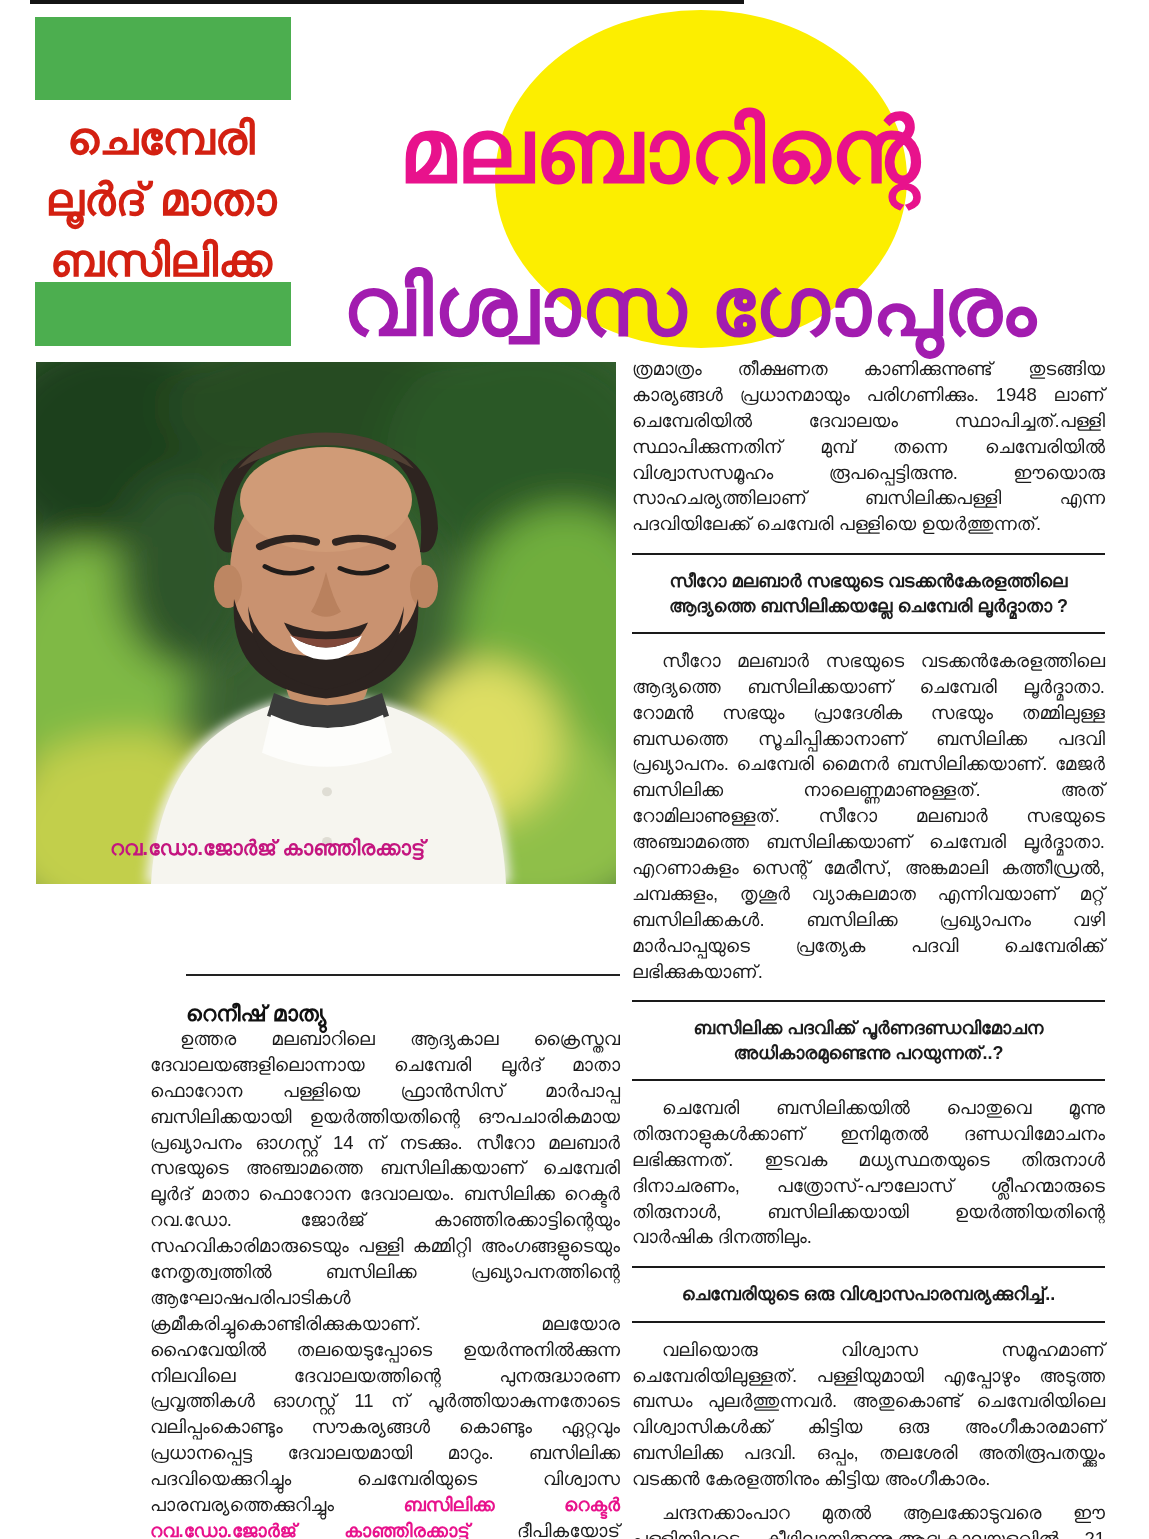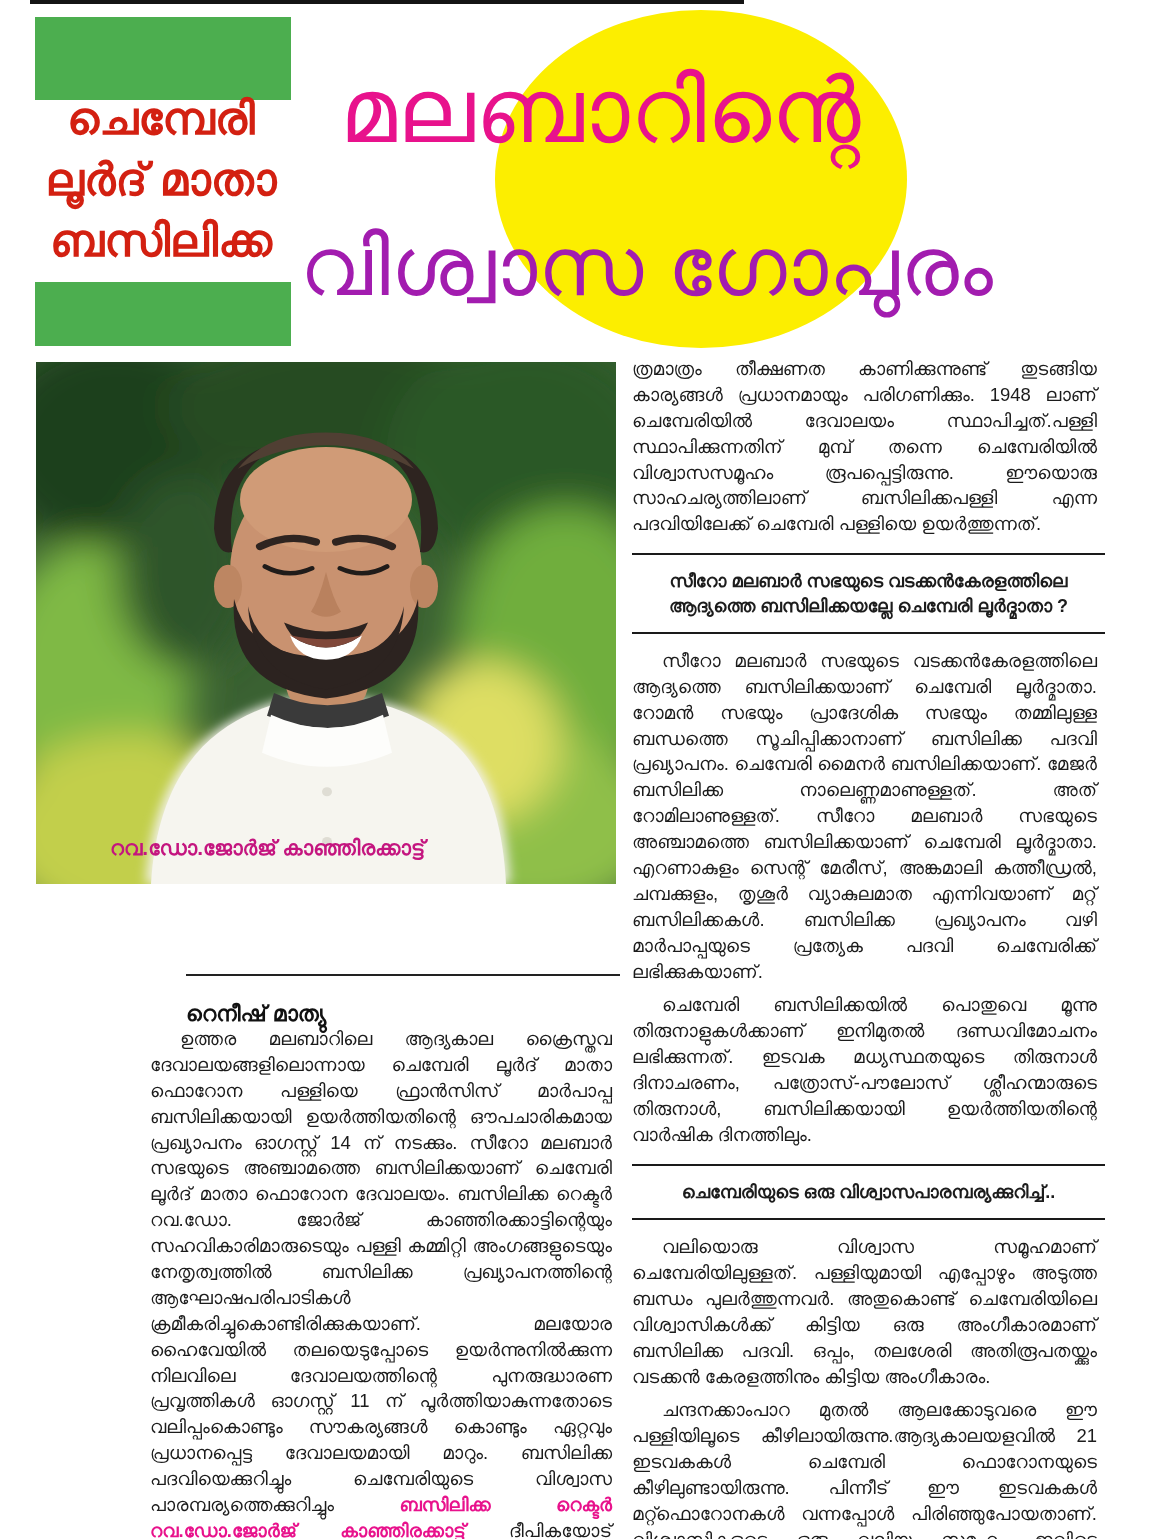--- a/index.html
+++ b/index.html
@@ -7,46 +7,46 @@
     position:relative;width:1149px;height:1539px;background:#ffffff;
     overflow:hidden;font-family:"Liberation Sans", sans-serif;color:#1c1c1c;
     margin:0 auto;
   }
   .abs{position:absolute;}
   .top-rule{left:30px;top:0;width:714px;height:4px;background:#141414;}
   .green-bar{background:#4cae4f;}
   .green-bar.one{left:35px;top:17px;width:256px;height:83px;}
   .green-bar.two{left:35px;top:282px;width:256px;height:64px;}
   .kicker{
-    left:18px;top:88px;width:286px;text-align:center;
+    left:18px;top:108px;width:286px;text-align:center;
     color:#d32011;font-weight:bold;font-size:45px;line-height:1.36;
   }
   .yellow-circle{
     left:495px;top:10px;width:412px;height:338px;border-radius:50%;
     background:#fcee00;
   }
-  .mast-title{font-weight:normal;letter-spacing:1px;}
+  .mast-title{text-align:center;font-weight:bold;letter-spacing:1px;margin-top:40px;}
   .mast-title.l1{left:340px;top:60px;width:640px;font-size:90px;color:#e8128c;}
   .mast-title.l2{left:300px;top:220px;width:780px;font-size:82px;color:#a21caf;}
   .photo{
     left:36px;top:362px;width:580px;height:522px;overflow:hidden;background:#355e2f;
   }
   .photo svg{display:block;width:100%;height:100%;}
   .photo-caption{
     position:absolute;left:74px;bottom:24px;
     color:#c4157f;font-weight:bold;font-size:21px;
   }
   .author-block{
     left:186px;top:974px;width:434px;border-top:2px solid #222222;
     padding-top:25px;font-weight:bold;font-size:22px;color:#111111;
   }
   .col{font-size:18.5px;line-height:1.40;text-align:justify;}
   .col-left{left:150px;top:1026px;width:470px;}
   .col-right{left:632px;top:356px;width:473px;}
-  .body-p{margin:0 8px 8px 0;text-indent:30px;}
+  .body-p{margin:0 0 8px 0;text-indent:30px;}
   .body-p.no-indent{text-indent:0;}
   .q-block{
     border-top:2px solid #1a1a1a;border-bottom:2px solid #1a1a1a;
     text-align:center;font-weight:bold;font-size:18px;line-height:1.35;
     padding:14px 4px;margin:16px 0 14px 0;text-indent:0;
   }
   .hl{color:#e8128c;font-weight:bold;}
 </style>
 </head>
 <body>
@@ -131,20 +131,24 @@
 
   </div>
 
   <div class="abs col col-right">
     <p class="body-p no-indent">ത്രമാത്രം തീക്ഷണത കാണിക്കുന്നുണ്ട് തുടങ്ങിയ കാര്യങ്ങൾ പ്രധാനമായും പരിഗണിക്കും. 1948 ലാണ് ചെമ്പേരിയിൽ ദേവാലയം സ്ഥാപിച്ചത്.പള്ളി സ്ഥാപിക്കുന്നതിന് മുമ്പ് തന്നെ ചെമ്പേരിയിൽ വിശ്വാസസമൂഹം രൂപപ്പെട്ടിരുന്നു. ഈയൊരു സാഹചര്യത്തിലാണ് ബസിലിക്കപള്ളി എന്ന പദവിയിലേക്ക് ചെമ്പേരി പള്ളിയെ ഉയർത്തുന്നത്.</p>
     <div class="q-block">
       <div>സീറോ മലബാർ സഭയുടെ വടക്കൻകേരളത്തിലെ</div>
       <div>ആദ്യത്തെ ബസിലിക്കയല്ലേ ചെമ്പേരി ലൂർദ്മാതാ ?</div>
     </div>
     <p class="body-p">സീറോ മലബാർ സഭയുടെ വടക്കൻകേരളത്തിലെ ആദ്യത്തെ ബസിലിക്കയാണ് ചെമ്പേരി ലൂർദ്മാതാ. റോമൻ സഭയും പ്രാദേശിക സഭയും തമ്മിലുള്ള ബന്ധത്തെ സൂചിപ്പിക്കാനാണ് ബസിലിക്ക പദവി പ്രഖ്യാപനം.  ചെമ്പേരി മൈനർ ബസിലിക്കയാണ്. മേജർ ബസിലിക്ക നാലെണ്ണമാണുള്ളത്. അത് റോമിലാണുള്ളത്. സീറോ മലബാർ സഭയുടെ അഞ്ചാമത്തെ ബസിലിക്കയാണ് ചെമ്പേരി ലൂർദ്മാതാ. എറണാകുളം സെന്റ് മേരീസ്, അങ്കമാലി കത്തീഡ്രൽ, ചമ്പക്കുളം, തൃശൂർ വ്യാകുലമാത എന്നിവയാണ് മറ്റ് ബസിലിക്കകൾ. ബസിലിക്ക പ്രഖ്യാപനം വഴി മാർപാപ്പയുടെ പ്രത്യേക പദവി ചെമ്പേരിക്ക് ലഭിക്കുകയാണ്.</p>
+    <div class="q-block">
+      <div>ബസിലിക്ക പദവിക്ക് പൂർണദണ്ഡവിമോചന</div>
+      <div>അധികാരമുണ്ടെന്നു പറയുന്നത്..?</div>
+    </div>
     <p class="body-p">ചെമ്പേരി ബസിലിക്കയിൽ പൊതുവെ മൂന്നു തിരുനാളുകൾക്കാണ് ഇനിമുതൽ ദണ്ഡവിമോചനം ലഭിക്കുന്നത്. ഇടവക മധ്യസ്ഥതയുടെ തിരുനാൾ ദിനാചരണം, പത്രോസ്-പൗലോസ് ശ്ലീഹന്മാരുടെ തിരുനാൾ, ബസിലിക്കയായി ഉയർത്തിയതിന്റെ വാർഷിക ദിനത്തിലും.</p>
     <div class="q-block">
       <div>ചെമ്പേരിയുടെ ഒരു വിശ്വാസപാരമ്പര്യക്കുറിച്ച്..</div>
     </div>
     <p class="body-p">വലിയൊരു വിശ്വാസ സമൂഹമാണ് ചെമ്പേരിയിലുള്ളത്. പള്ളിയുമായി എപ്പോഴും അടുത്ത ബന്ധം പുലർത്തുന്നവർ. അതുകൊണ്ട് ചെമ്പേരിയിലെ വിശ്വാസികൾക്ക് കിട്ടിയ ഒരു അംഗീകാരമാണ് ബസിലിക്ക പദവി. ഒപ്പം, തലശേരി അതിരൂപതയ്ക്കും വടക്കൻ കേരളത്തിനും കിട്ടിയ അംഗീകാരം.</p>
     <p class="body-p">ചന്ദനക്കാംപാറ മുതൽ ആലക്കോടുവരെ ഈ പള്ളിയിലൂടെ കീഴിലായിരുന്നു.ആദ്യകാലയളവിൽ 21 ഇടവകകൾ ചെമ്പേരി ഫൊറോനയുടെ കീഴിലുണ്ടായിരുന്നു. പിന്നീട് ഈ ഇടവകകൾ മറ്റ്ഫൊറോനകൾ വന്നപ്പോൾ പിരിഞ്ഞുപോയതാണ്. വിശ്വാസികളുടെ ഒരു വലിയ സമൂഹം ഇവിടെ ഉണ്ടായിരുന്നു. വിശ്വാസത്തിലധിഷ്ഠിതമായ ഒരു ജീവിതം ഇവിടുത്തെ സമൂഹം നയിച്ചിരുന്നു. ഇക്കാര്യങ്ങളെല്ലാമാണ് ബസിലിക്ക പദവിക്ക് ആധാരം. നിലവിൽ 1400 കുടുംബങ്ങളാണ് ചെമ്പേരി ഫൊറോനയുടെ കീഴിലുള്ളത്. ചെമ്പേരി ഉൾപ്പെടെ 12 പള്ളികളും ചെമ്പേരി ലൂർദ് മാതാ ഫൊറോനയുടെ കീഴിൽ വരുന്നുണ്ട്.</p>
 
   </div>
 
 </div>

